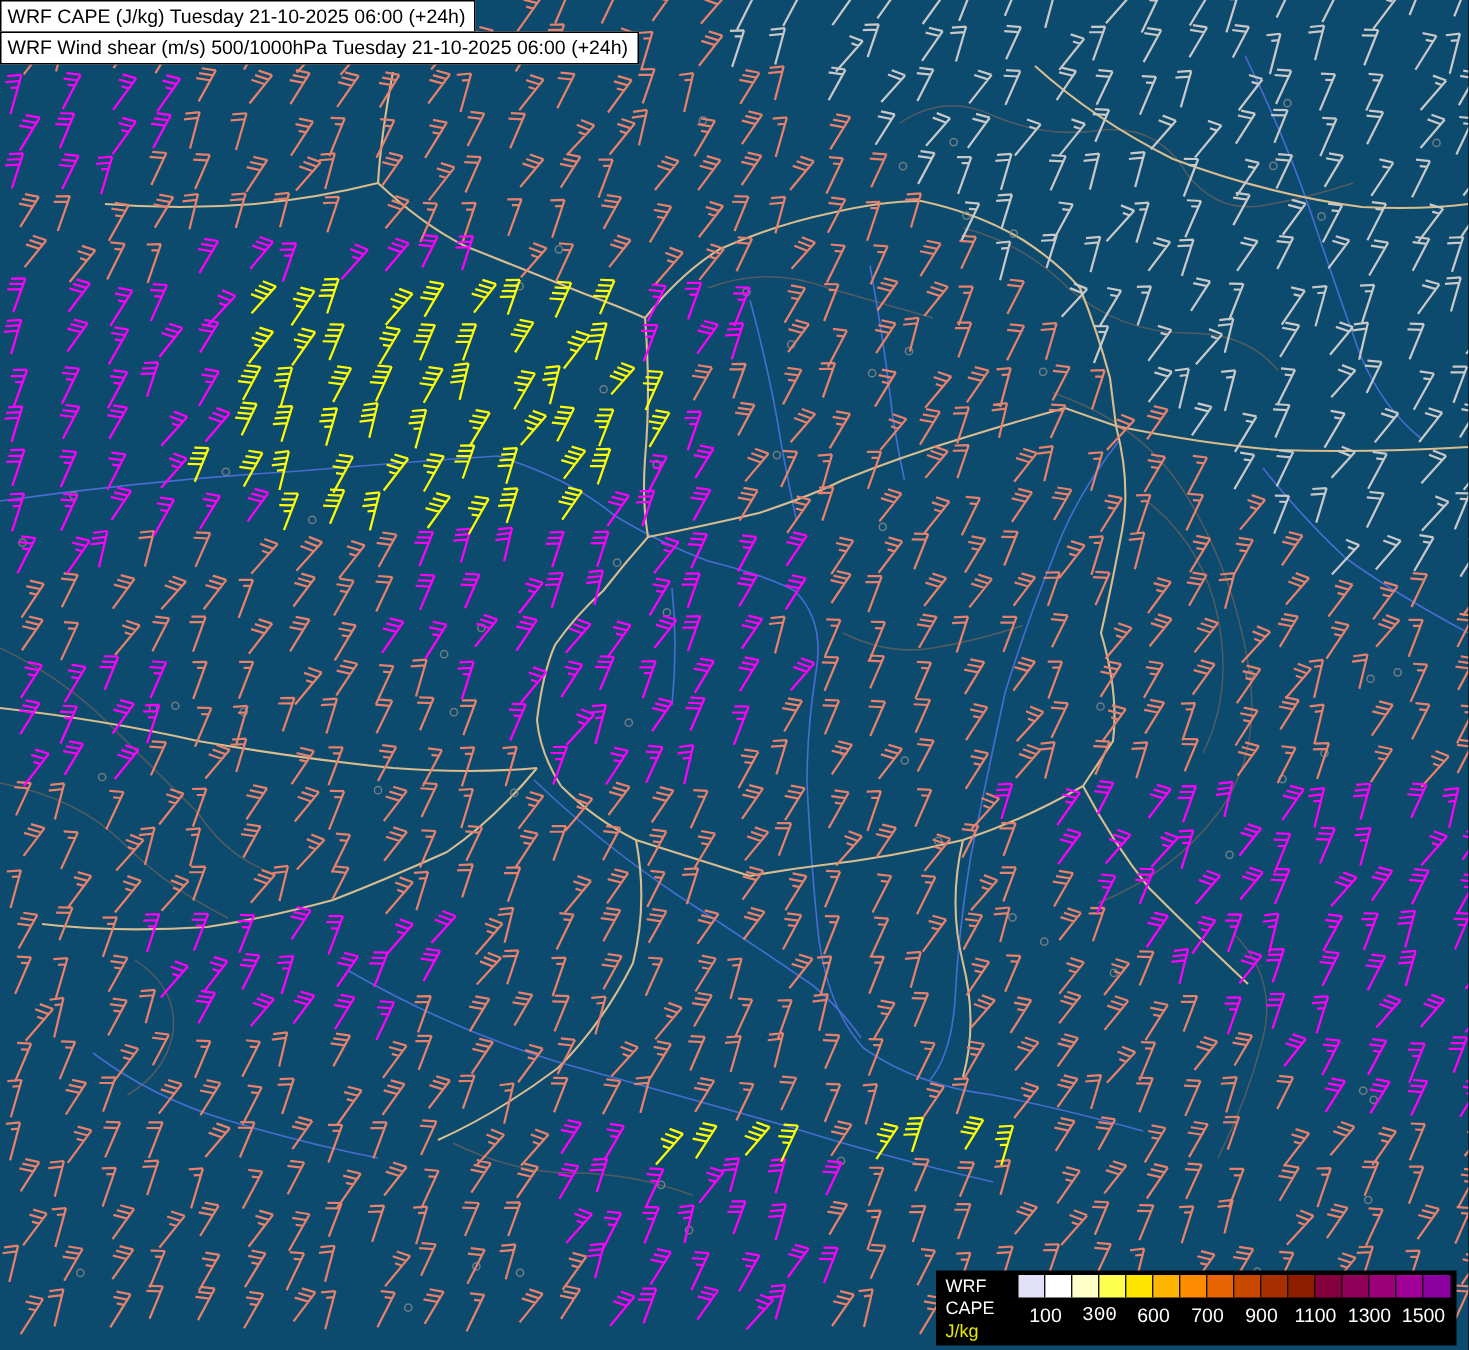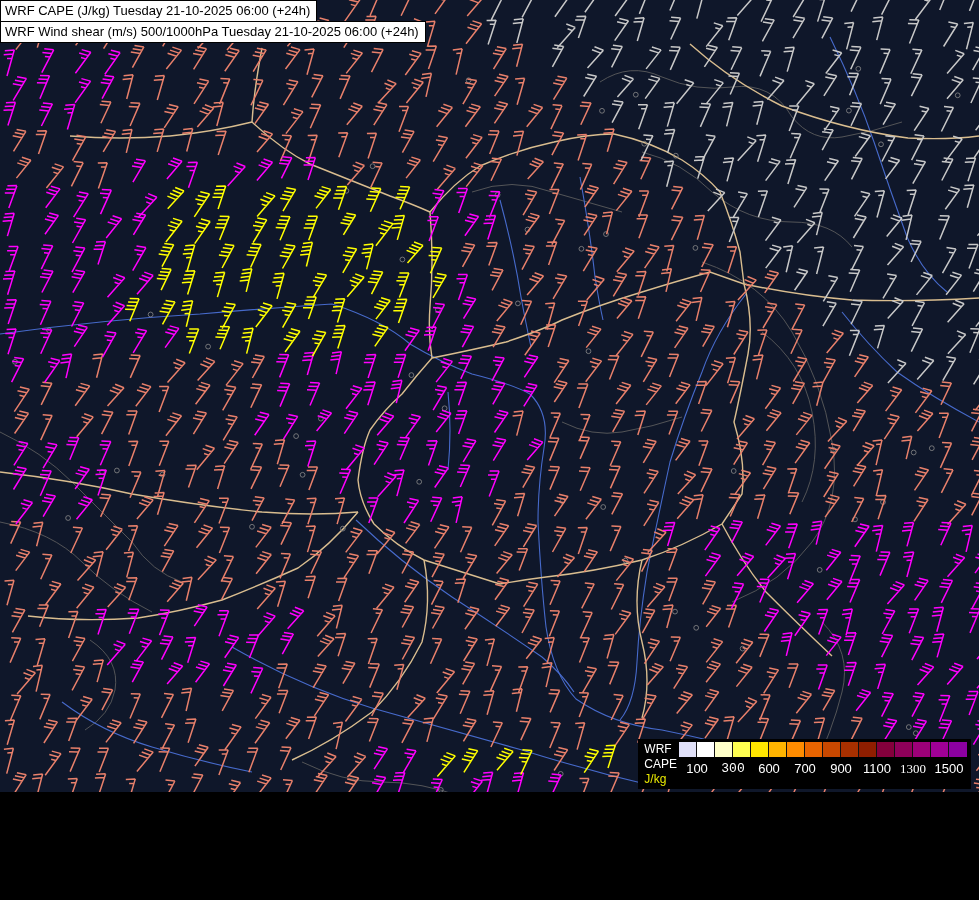--- a/index.html
+++ b/index.html
@@ -1,29 +1,29 @@
 <!DOCTYPE html>
 <html><head>
 <meta charset="utf-8">
 <style>
   html,body{margin:0;padding:0;background:#000;}
   .stage{
-    position:relative;width:979px;height:792px;background:#0f172a;overflow:hidden;
+    position:relative;width:979px;height:900px;background:#0c4a6e;overflow:hidden;
     font-family:"Liberation Sans",sans-serif;
   }
   #map-svg{position:absolute;top:0;left:0;}
   .titles{position:absolute;top:0;left:0;z-index:5;}
   .title-line{
     display:table;background:#ffffff;color:#000;border:1px solid #000;
     font-size:13px;line-height:16px;padding:2px 6px 2px 4px;white-space:nowrap;
   }
   .title-line + .title-line{margin-top:-1px;}
   .legend{
     position:absolute;right:8px;bottom:3px;z-index:5;background:#000;
-    display:flex;gap:2px;align-items:flex-start;padding:3px 4px 2px 6px;
+    display:flex;gap:16px;align-items:flex-start;padding:3px 4px 2px 6px;
   }
   .legend-labels{display:flex;flex-direction:column;color:#fff;font-size:12px;line-height:15px;}
   .legend-labels .units{color:#e8e800;}
   .swatches{display:flex;height:15px;}
   .swatch{width:18px;height:15px;border-right:1px solid #111;box-sizing:border-box;}
   .swatch:last-child{border-right:none;}
   .ticks{position:relative;height:13px;margin-top:4px;color:#fff;font-size:13px;width:288px;}
   .ticks span{position:absolute;top:0;transform:translateX(-50%);}
 </style>
 </head>
@@ -178,18 +178,18 @@
           <div class="swatch" style="background: rgb(160, 0, 150);"></div>
           <div class="swatch" style="background: rgb(140, 0, 160);"></div>
         </div>
       <div class="ticks" id="legend-ticks">
           <span style="left: 18px;">100</span>
           <span style="left: 54px; font-family: Liberation Mono, monospace;">300</span>
           <span style="left: 90px;">600</span>
           <span style="left: 126px;">700</span>
           <span style="left: 162px;">900</span>
           <span style="left: 198px;">1100</span>
-          <span style="left: 234px; font-family: Liberation Serif, serif;">1300</span>
+          <span style="left: 234px;">1300</span>
           <span style="left: 270px;">1500</span>
         </div>
     </div>
   </div>
 </div>
 
 </body></html>

